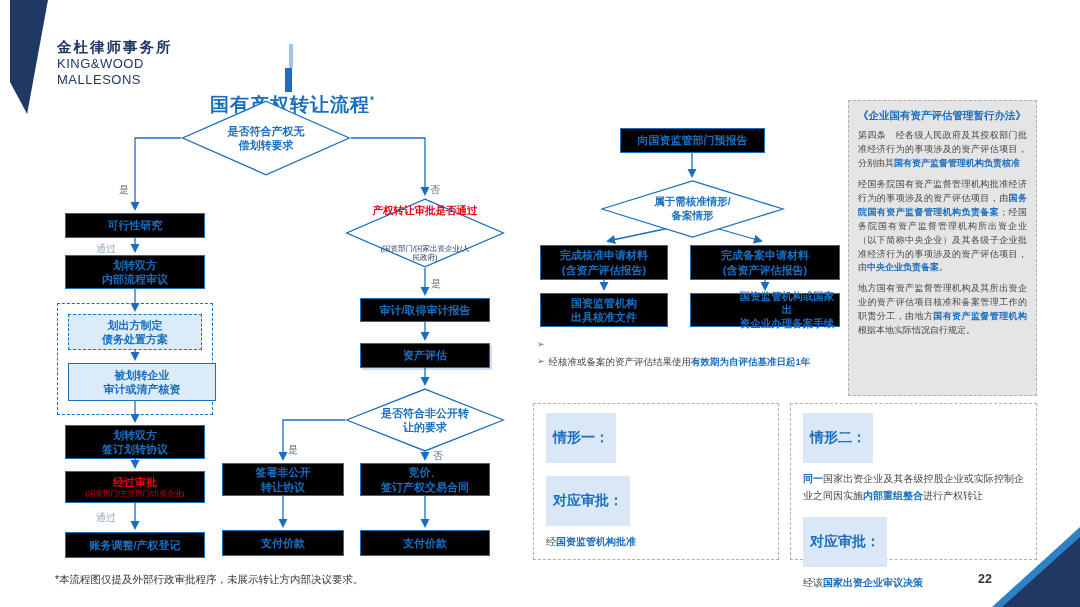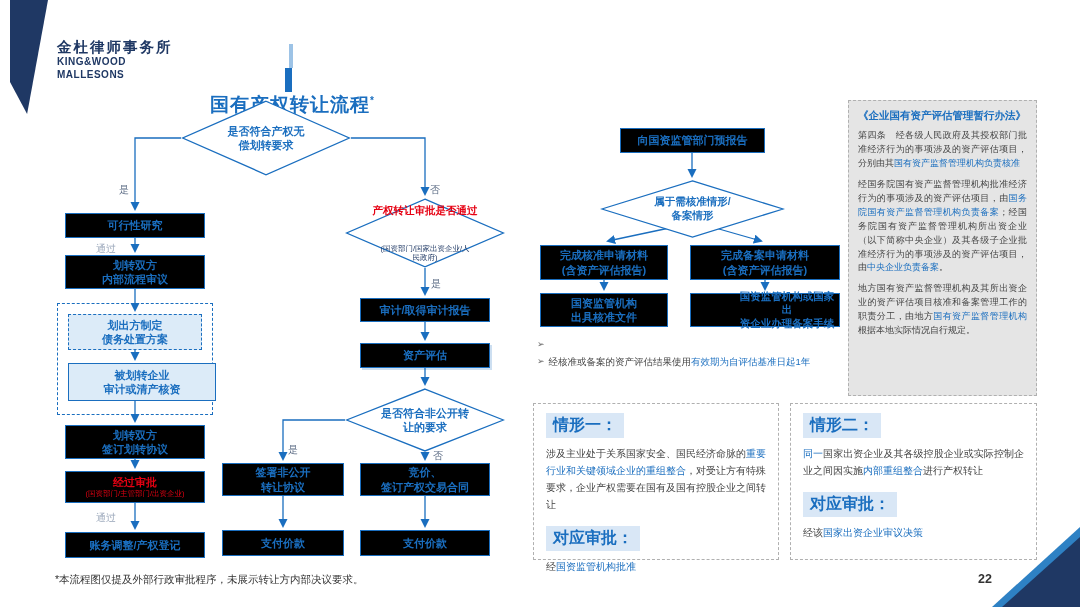--- a/index.html
+++ b/index.html
@@ -34,37 +34,37 @@
   .lbl{position:absolute;font-size:10px;color:#5b6b84;}
   .lbl.gray{color:#9aa7ba;}
 
   .arrows{position:absolute;left:0;top:0;pointer-events:none;}
 
   .group-dashed{position:absolute;box-sizing:border-box;border:1.2px dashed var(--blue);background:transparent;}
 
   
   .bullet{position:absolute;font-size:9.5px;color:#444;line-height:1.45;display:flex;gap:4px;}
   .bullet .bmark{color:#666;font-size:9px;flex:0 0 auto;}
-  .hl{color:var(--blue);font-weight:normal;}
+  .hl{color:var(--blue);font-weight:bold;}
 
   
   .panel{position:absolute;box-sizing:border-box;border:1px dashed #b0b0b0;padding:8px 9px;overflow:hidden;background:#e5e5e5;}
   .panel-title{color:var(--blue);font-weight:bold;font-size:10.5px;margin:0 0 6px;}
   .panel p{font-size:9px;line-height:1.55;color:#444;margin:0 0 7px;text-align:justify;}
 
   
   .case{position:absolute;box-sizing:border-box;border:1px dashed #b0b0b0;padding:9px 12px;background:#fff;}
-  .case-label{display:inline-block;background:#d9e7f6;color:var(--blue);font-weight:bold;font-size:16px;padding:2px 7px;}
+  .case-label{display:inline-block;background:#d9e7f6;color:var(--blue);font-weight:bold;font-size:14px;padding:16px 7px;}
   .case-body{margin-top:7px;font-size:10px;line-height:1.7;color:#444;text-align:justify;}
   .case-approval{margin-top:13px;}
 
   
   .logo{position:absolute;left:57px;top:38px;color:var(--navy);line-height:1.25;}
   .logo .cn{font-size:14.5px;font-weight:bold;letter-spacing:2px;}
-  .logo .en{font-size:10px;letter-spacing:.5px;font-weight:bold;}
+  .logo .en{font-size:13px;letter-spacing:.5px;}
   .titlewrap{position:absolute;left:210px;top:44px;display:flex;align-items:center;flex-direction:column;}
   .tbar1{width:4px;height:24px;background:#9dc3e6;margin-right:3px;}
   .tbar2{width:7px;height:24px;background:var(--blue);margin-right:8px;}
   .ptitle{font-size:19px;font-weight:bold;color:var(--blue);letter-spacing:1px;}
   .ptitle sup{font-size:10px;}
 
   .footnote{position:absolute;left:55px;top:573px;font-size:10.5px;color:#333;}
   .pagenum{position:absolute;right:88px;top:572px;font-size:12.5px;font-weight:bold;color:#333;}
 </style>
 </head>
@@ -211,21 +211,20 @@
 
   <div class="panel" style="left:848px;top:100px;width:189px;height:296px">
     <div class="panel-title">《企业国有资产评估管理暂行办法》</div>
     <p><span>第四条　经各级人民政府及其授权部门批准经济行为的事项涉及的资产评估项目，分别由其</span><span class="hl">国有资产监督管理机构负责核准</span></p>
     <p><span>经国务院国有资产监督管理机构批准经济行为的事项涉及的资产评估项目，由</span><span class="hl">国务院国有资产监督管理机构负责备案</span><span>；经国务院国有资产监督管理机构所出资企业（以下简称中央企业）及其各级子企业批准经济行为的事项涉及的资产评估项目，由</span><span class="hl">中央企业负责备案</span><span>。</span></p>
     <p><span>地方国有资产监督管理机构及其所出资企业的资产评估项目核准和备案管理工作的职责分工，由地方</span><span class="hl">国有资产监督管理机构</span><span>根据本地实际情况自行规定。</span></p>
   </div>
 
   <div class="case" style="left:533px;top:403px;width:246px;height:157px">
     <span class="case-label">情形一：</span>
-    <div class="case-body"><span>涉及主业处于关系国家安全、国民经济命脉的</span><span class="hl">重要行业和关键领域企业的重组整合</span><span>，对受让方有特殊要求，企业产权需要在国有及国有控股企业之间转让</span></div>
     <div class="case-approval">
       <span class="case-label">对应审批：</span>
       <div class="case-body"><span>经</span><span class="hl">国资监管机构批准</span></div>
     </div>
   </div>
 
   <div class="case" style="left:790px;top:403px;width:247px;height:157px">
     <span class="case-label">情形二：</span>
     <div class="case-body"><span class="hl">同一</span><span>国家出资企业及其各级控股企业或实际控制企业之间因实施</span><span class="hl">内部重组整合</span><span>进行产权转让</span></div>
     <div class="case-approval">

